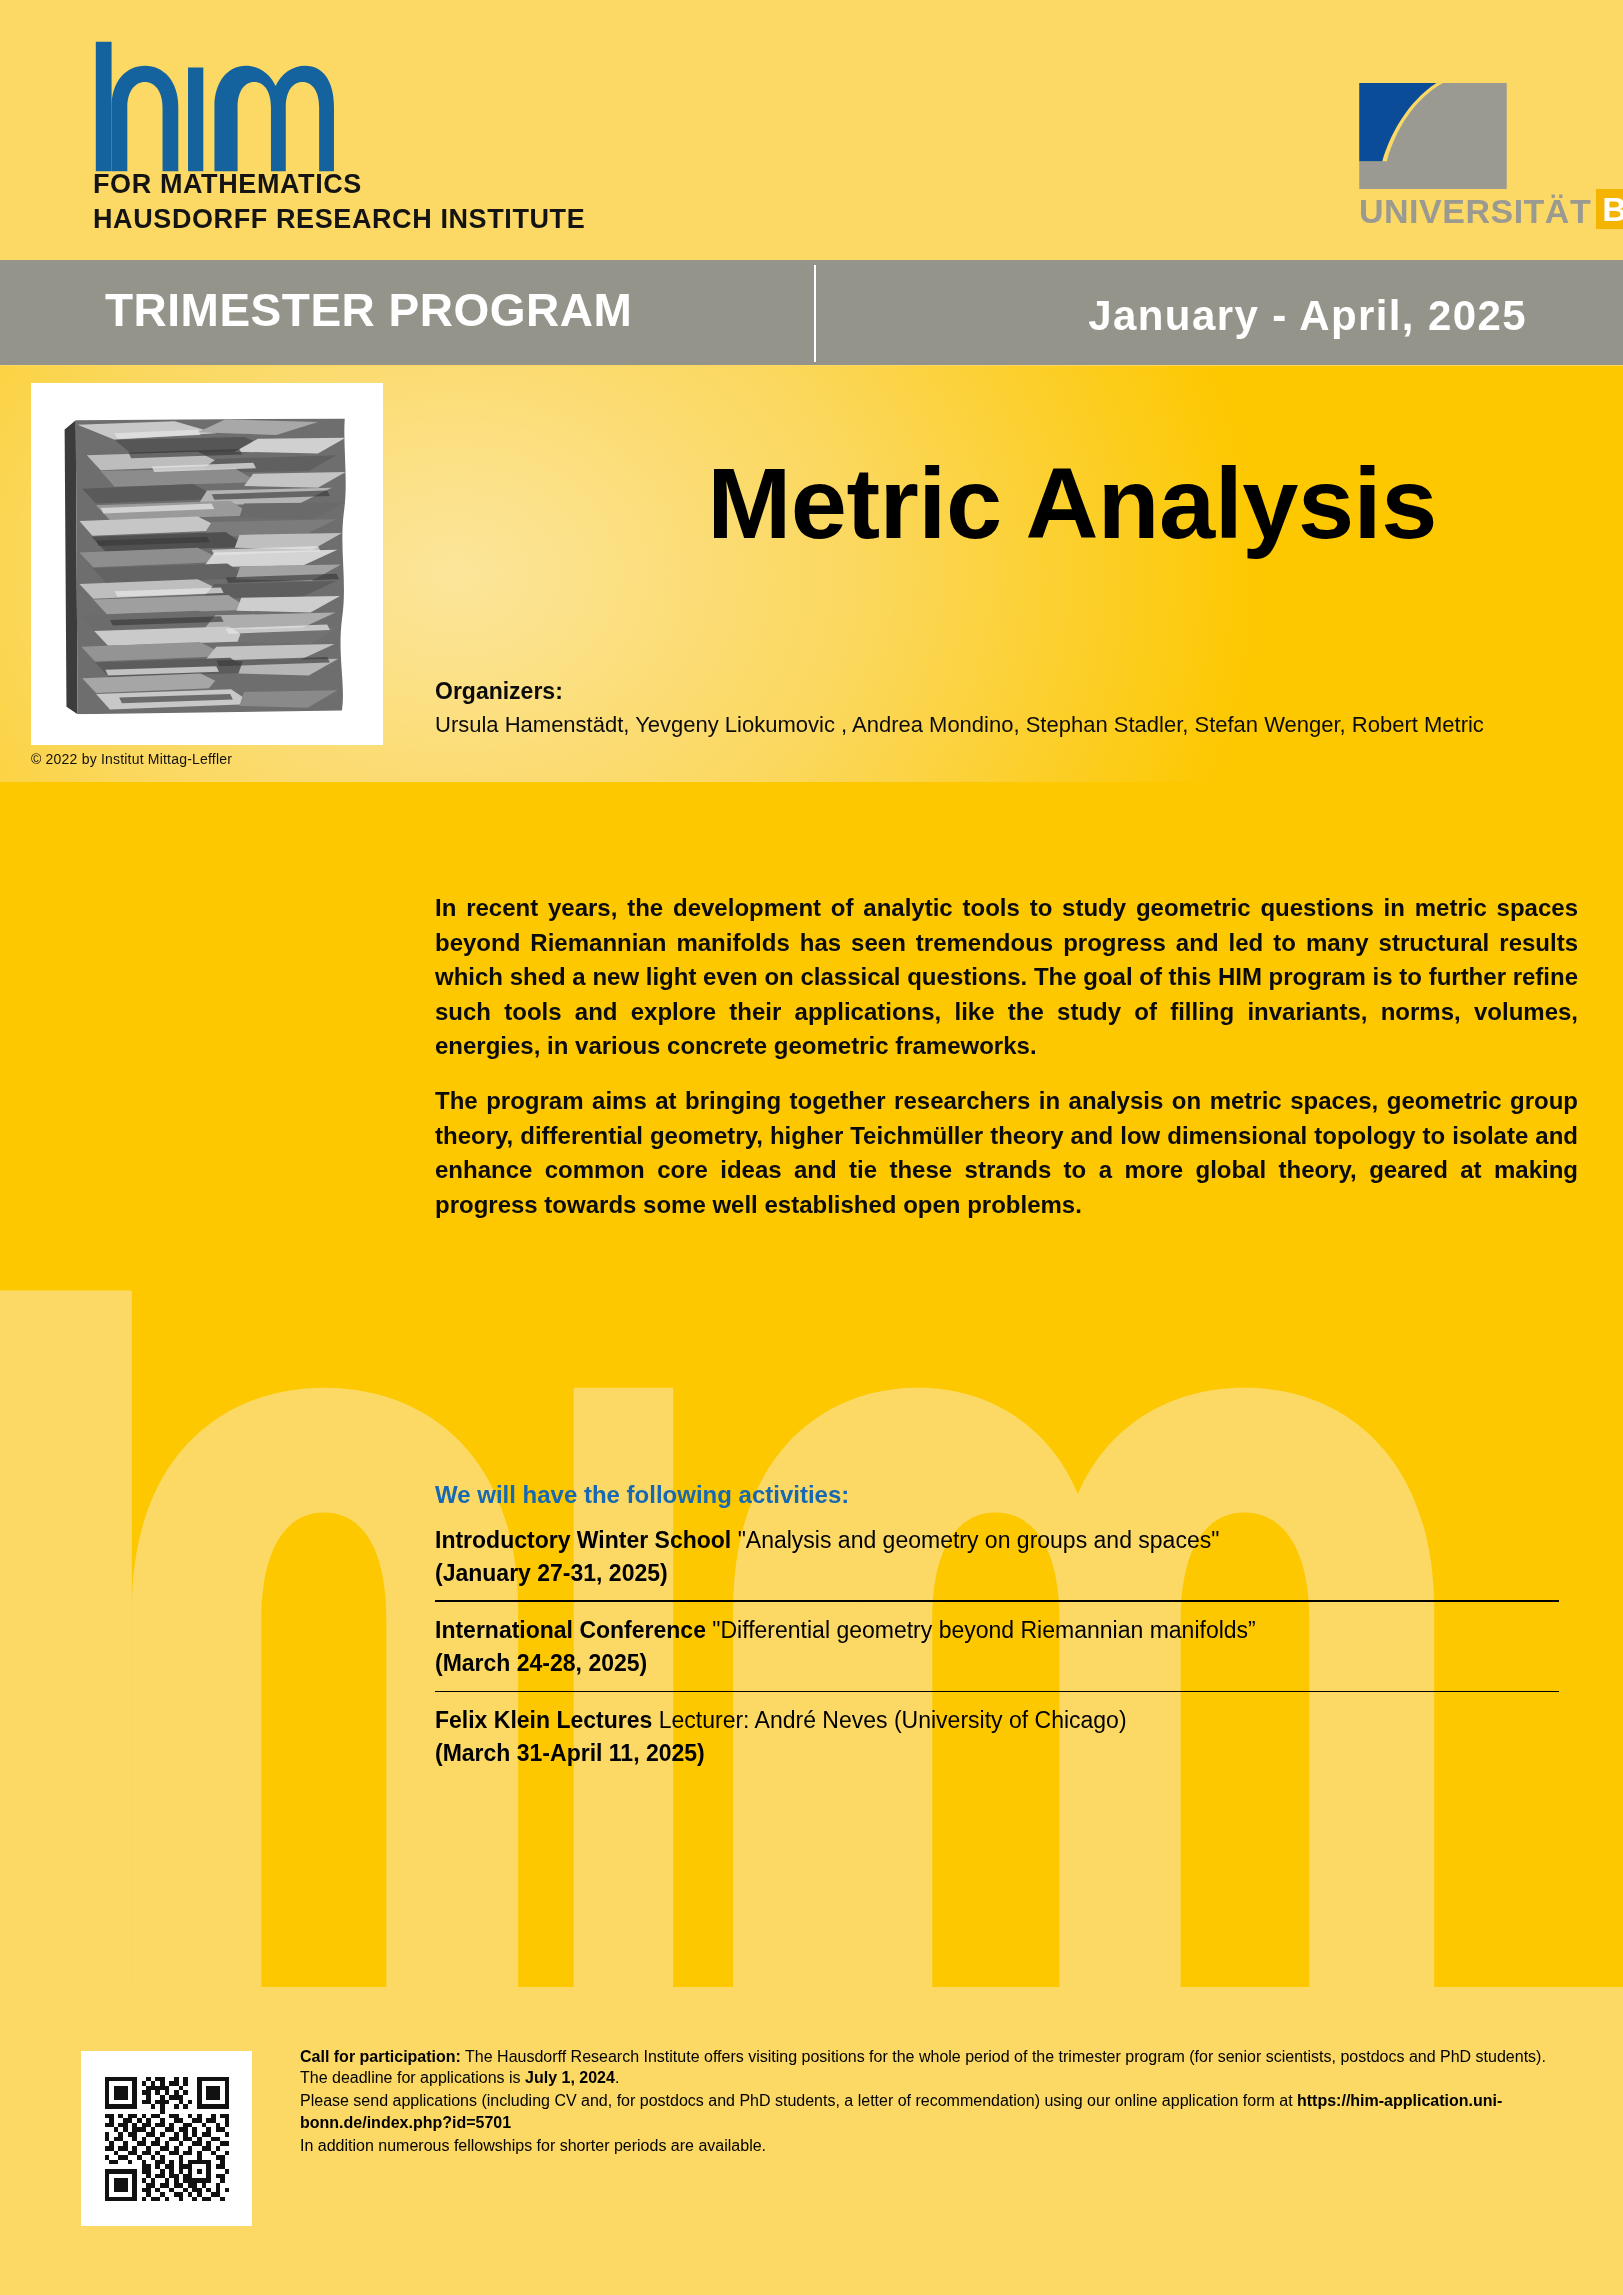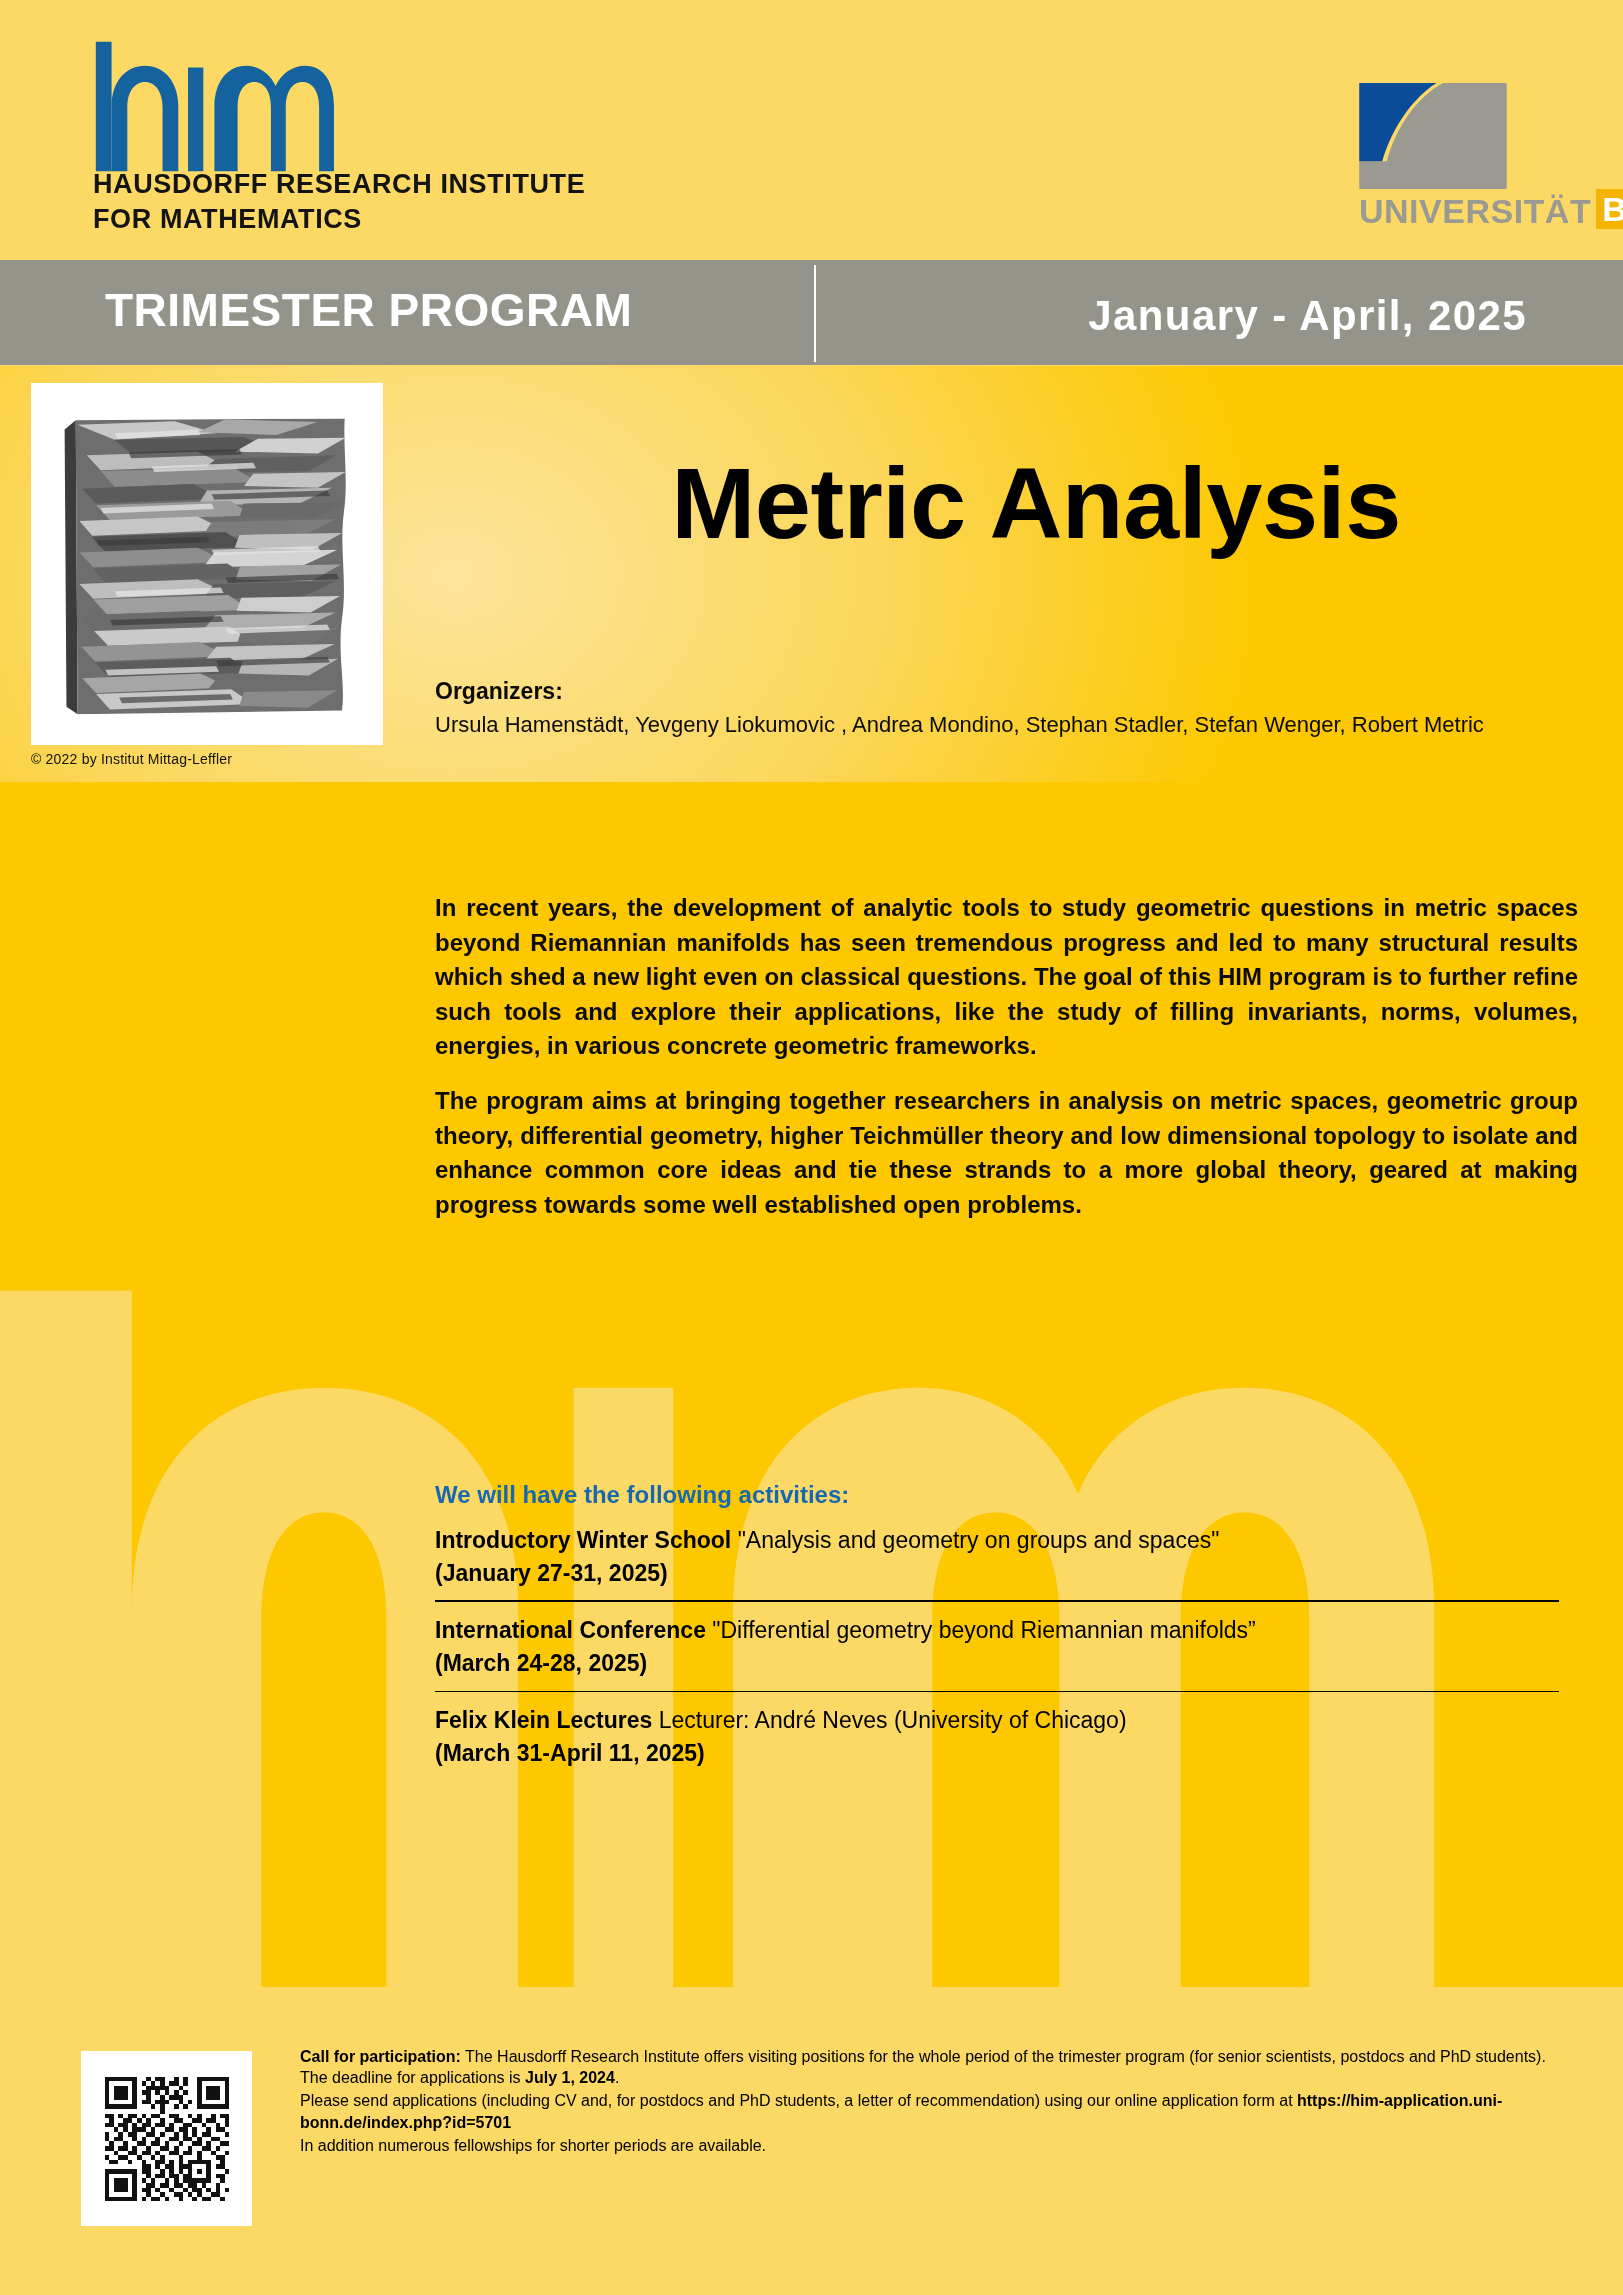--- a/index.html
+++ b/index.html
@@ -44,21 +44,21 @@
   .lowerzone{position:absolute;left:0;top:782px;width:1623px;height:467px;background:#FDC800;z-index:0;}
   .bottomzone{position:absolute;left:0;top:1988px;width:1623px;height:308px;background:#FBD964;z-index:1;}
 
   
   .pic-frame{position:absolute;left:31px;top:383px;width:352px;height:362px;background:#FFFFFF;z-index:3;}
   .pic-inner{position:absolute;left:28px;top:28px;width:296px;height:306px;overflow:hidden;}
   .pic-inner svg{display:block;}
   .pic-credit{position:absolute;left:31px;top:751px;font-size:14px;color:#111;letter-spacing:0.2px;z-index:3;}
 
   
-  .maintitle{position:absolute;left:550px;top:453px;width:972px;text-align:center;
+  .maintitle{position:absolute;left:586px;top:453px;width:972px;text-align:center;
     font-size:101px;font-weight:700;color:#000;letter-spacing:-0.5px;line-height:1;z-index:3;}
 
   
   .org{position:absolute;left:435px;top:678px;width:1143px;z-index:3;color:#0b0b0b;}
   .org-label{font-size:23px;font-weight:700;margin-bottom:6.5px;}
   .org-names{font-size:22px;font-weight:400;line-height:1.18;}
 
   
   .body-text{position:absolute;left:435px;top:891px;width:1143px;z-index:3;color:#0b0b0b;font-weight:bold;}
   .body-text p{margin:0 0 20.4px 0;font-size:24px;line-height:1.44;text-align:justify;text-justify:inter-word;}
@@ -110,22 +110,22 @@
         <path d="M6 10 L40 10 L40 290 L6 290 Z" fill="#15639E"></path>
         <path d="M40 290 L40 150 C40 95 72 62 112 62 C152 62 184 95 184 150 L184 290 L150 290 L150 152 C150 118 134 97 112 97 C90 97 74 118 74 152 L74 290 Z" fill="#15639E"></path>
 
         <path d="M205 66 L238 66 L238 290 L205 290 Z" fill="#15639E"></path>
 
         <path d="M262 290 L262 150 C262 95 292 62 330 62 C358 62 382 79 394 106 C406 79 430 62 458 62 C496 62 520 95 520 150 L520 290 L488 290 L488 152 C488 118 474 97 452 97 C430 97 416 118 416 152 L416 290 L384 290 L384 152 C384 118 370 97 348 97 C326 97 312 118 312 152 L312 290 Z" fill="#15639E"></path>
       </svg>
     </div>
 
     <div class="him-sub">
+      <div>FOR MATHEMATICS</div>
       <div>HAUSDORFF RESEARCH INSTITUTE</div>
-      <div>FOR MATHEMATICS</div>
     </div>
 
     <div class="unibonn">
       <div class="unibonn-mark">
         <svg width="148" height="106" viewBox="0 0 320 230" aria-hidden="true">
           <rect x="0" y="0" width="320" height="230" fill="#9A9A93"></rect>
           <path d="M0 0 L182 0 C182 0 96 40 60 170 L0 170 Z" fill="#FBD964"></path>
           <path d="M0 0 L168 0 C168 0 88 44 50 170 L0 170 Z" fill="#0B4C98"></path>
         </svg>
       </div>

